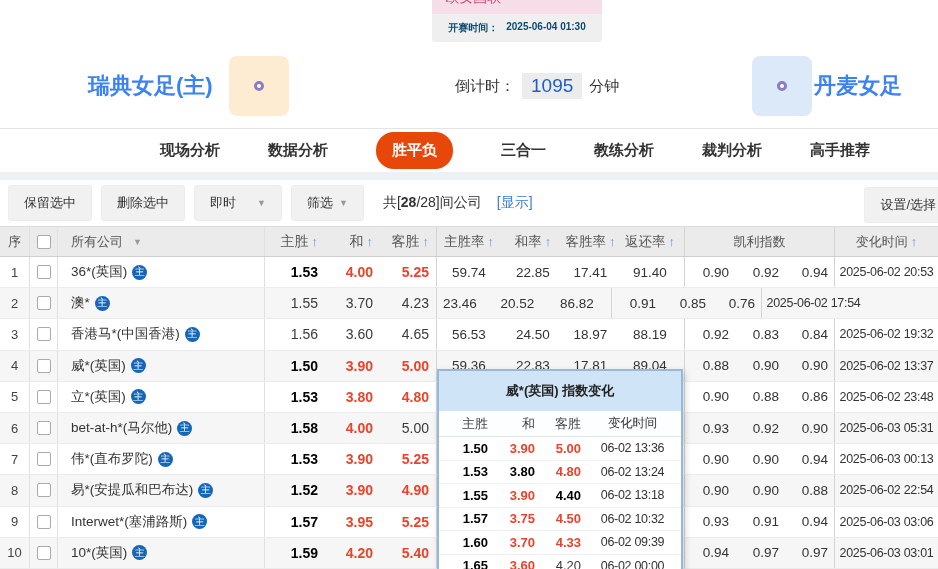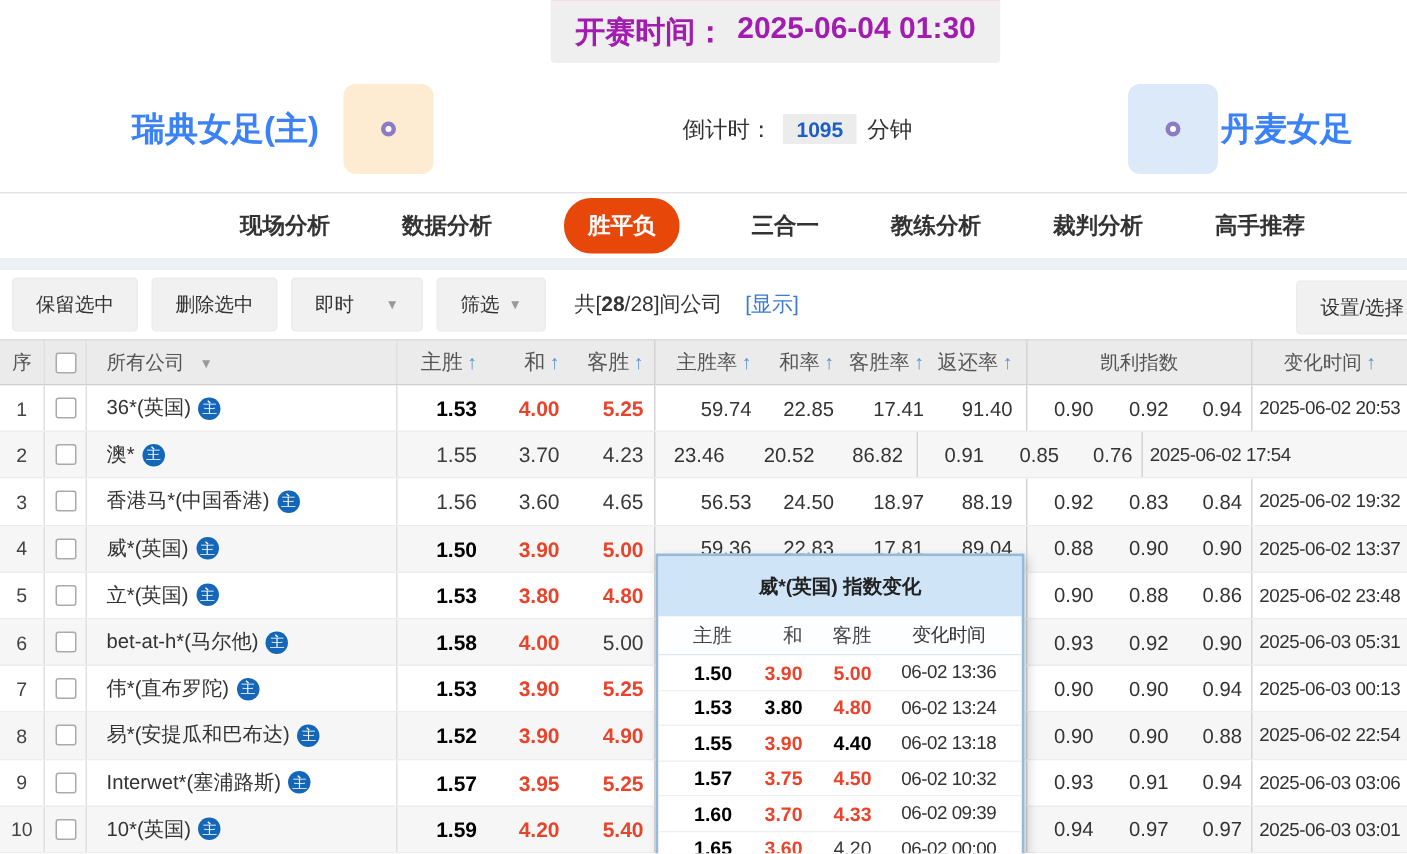--- a/index.html
+++ b/index.html
@@ -4,42 +4,42 @@
 <style>
   * { margin:0; padding:0; box-sizing:border-box; }
   html,body { background:#fff; }
   body { font-family:"Liberation Sans","DejaVu Sans",sans-serif; }
   #page { position:relative; width:938px; height:569px; background:#fff; overflow:hidden; }
 
   
   .top-bar { height:44px; display:flex; justify-content:center; align-items:flex-end; }
   .match-chip { display:flex; border-radius:3px; overflow:hidden; transform:translateX(48px); margin-bottom:2px;flex-direction:column; }
   .league-badge { background:#f6dee8; color:#cf4a72; font-size:14px; padding:7px 13px; }
-  .kickoff-chip { background:#efefef; color:#a21caf; font-size:20px; font-weight:bold; padding:7px 16px; display:flex; gap:8px; }
+  .kickoff-chip { background:#efefef; color:#0c4a6e; font-size:10px; font-weight:bold; padding:7px 16px; display:flex; gap:8px; }
 
   
   .teams-row { position:relative; height:84px; }
   .home-group { position:absolute; left:88px; top:50%; transform:translateY(-50%); display:flex; align-items:center; gap:16px; }
   .away-group { position:absolute; right:36px; top:50%; transform:translateY(-50%); display:flex; align-items:center; gap:2px; }
   .team-name { font-size:22px; font-weight:bold; color:#3b82f6; }
   .flag-tile { width:60px; height:60px; border-radius:8px; display:flex; align-items:center; justify-content:center; }
   .flag-tile.home { background:#fdecd2; }
   .flag-tile.away { background:#dbe9f8; }
   .flag-frame { border:3px solid #8b7cc4; border-radius:9px; background:#fff; padding:2px; line-height:0; }
   .flag { width:38px; height:26px; border-radius:3px; }
   .flag.sweden { background:
       linear-gradient(to bottom, rgba(0,0,0,0) 38%, #f5c400 38%, #f5c400 62%, rgba(0,0,0,0) 62%),
       linear-gradient(to right, rgba(0,0,0,0) 28%, #f5c400 28%, #f5c400 46%, rgba(0,0,0,0) 46%),
       #0f62ae; }
   .flag.denmark { background:
       linear-gradient(to bottom, rgba(0,0,0,0) 38%, #ffffff 38%, #ffffff 62%, rgba(0,0,0,0) 62%),
       linear-gradient(to right, rgba(0,0,0,0) 28%, #ffffff 28%, #ffffff 46%, rgba(0,0,0,0) 46%),
       #d42b1e; }
   .countdown { position:absolute; left:455px; top:50%; transform:translateY(-50%); display:flex; align-items:center; gap:7px; font-size:15px; color:#333; }
-  .countdown-value { background:#ececec; color:#1d5fc4; font-weight:bold; font-size:14px; padding:2px 9px; }
+  .countdown-value { background:#ececec; color:#1d5fc4; font-weight:normal; font-size:19px; padding:2px 9px; }
 
   
   .tab-bar { height:44px; border-top:1px solid #e4e4e4; display:flex; align-items:center; justify-content:center; gap:48px; padding-left:92px; }
   .tab { font-size:15px; font-weight:bold; color:#333; cursor:pointer; white-space:nowrap; }
   .tab.active { background:#e8470a; color:#fff; padding:9px 16px; border-radius:18px; }
   .separator-band { height:8px; background:#eef1f4; }
 
   
   .toolbar { height:46px; display:flex; align-items:center; gap:9px; padding-left:8px; position:relative; }
   .tb-btn { background:#f1f1f1; border:1px solid #ececec; border-radius:3px; padding:8px 15px; font-size:13px; color:#333; cursor:pointer; display:flex; align-items:center; white-space:nowrap; }
@@ -55,21 +55,21 @@
   .t-header { display:flex; height:31px; background:#ebebeb; border-top:1px solid #dcdcdc; border-bottom:1px solid #cfcfcf; font-size:13px; color:#555; }
   .t-row { display:flex; height:31.2px; font-size:13px; color:#333; border-bottom:1px solid #ececec; background:#fff; }
   .t-row.even { background:#f6f6f6; }
   .cell { display:flex; align-items:center; height:100%; }
   .c-idx { width:30px; justify-content:center; color:#444; }
   .c-chk { width:28px; justify-content:center; }
   .c-com { width:207px; padding-left:13px; gap:5px; }
   .c-o1 { width:60px; } .c-o2 { width:55px; } .c-o3 { width:57px; }
   .c-o1,.c-o2,.c-o3 { justify-content:flex-end; padding-right:7px; font-size:14px; }
   .c-r1 { width:73px; } .c-r2 { width:55px; } .c-r3 { width:60px; } .c-r4 { width:60px; }
-  .c-r1,.c-r2,.c-r3,.c-r4 { justify-content:flex-end; padding-right:9px; font-size:13.5px; }
+  .c-r1,.c-r2,.c-r3,.c-r4 { justify-content:center; padding-right:9px; font-size:13.5px; }
   .c-k { width:50px; justify-content:flex-end; padding-right:6px; font-size:13.5px; }
   .c-t { width:103px; justify-content:center; font-size:12.5px; letter-spacing:-0.3px; color:#333; }
   .sep { border-right:1px solid #e0e0e0; }
   .sepd { border-right:1px solid #d4d4d4; }
   .hcell { color:#555; }
   .arr { color:#5e93d4; font-weight:bold; margin-left:3px; font-size:13px; }
   .fcaret { color:#9a9a9a; font-size:9px; margin-left:5px; }
   .checkbox { width:14px; height:14px; border:1px solid #aaa; border-radius:2px; background:#fff; cursor:pointer; }
   .host-icon { width:15px; height:15px; min-width:15px; border-radius:50%; background:#1466b8; color:#fff; font-size:10px; display:inline-flex; align-items:center; justify-content:center; }
   .odd-g { color:#000000; font-weight:bold; }

